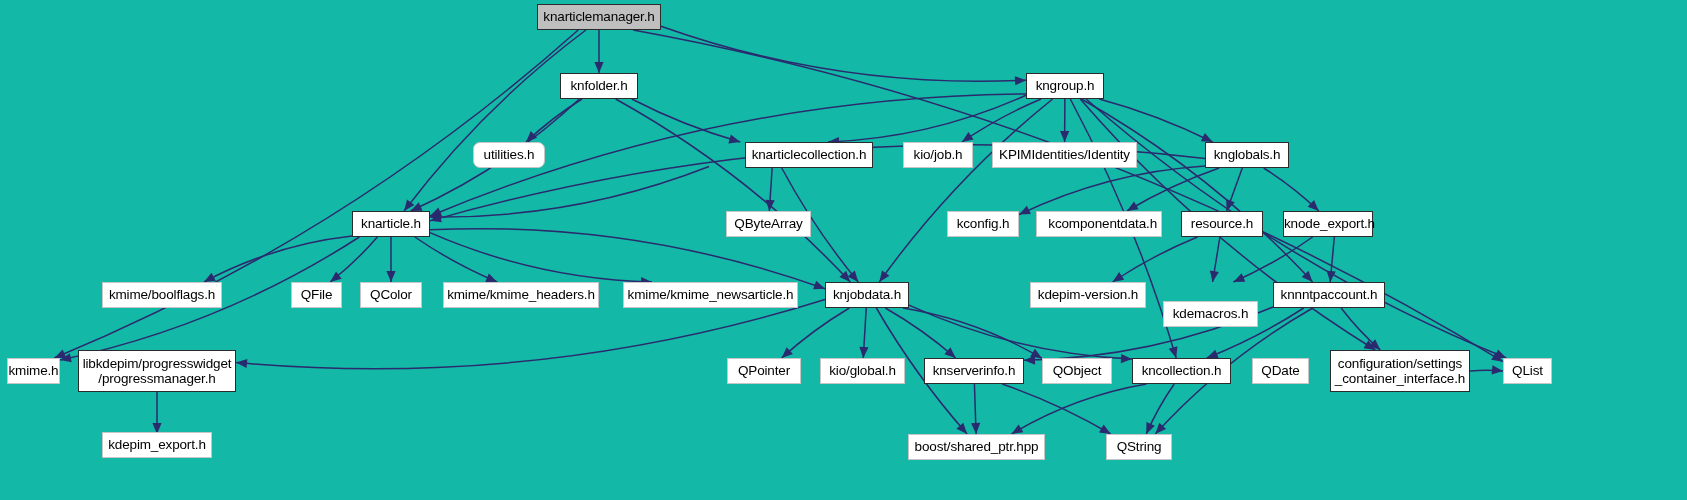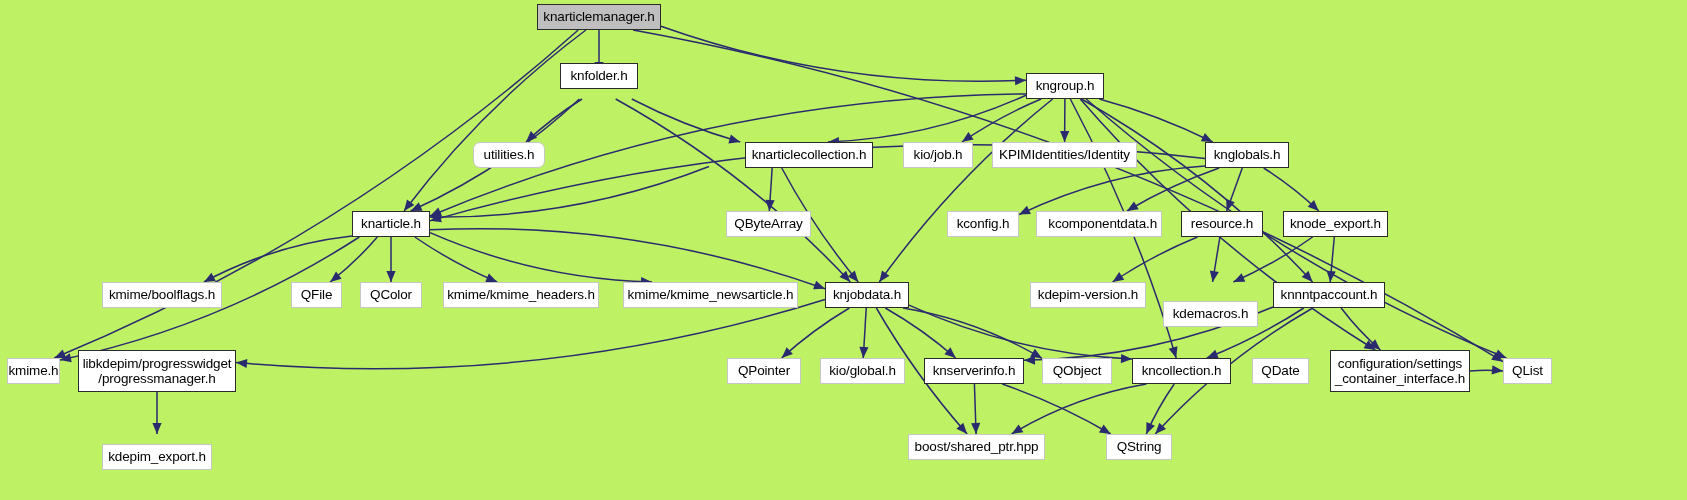--- a/index.html
+++ b/index.html
@@ -4,21 +4,21 @@
 <style>
   html, body {
     margin: 0;
     padding: 0;
     background: #ffffff;
   }
   #graph {
     position: relative;
     width: 1687px;
     height: 500px;
-    background: #bef264;
+    background: #14b8a6;
     font-family: "Liberation Sans", sans-serif;
     overflow: hidden;
   }
   #edge-layer {
     position: absolute;
     left: 0;
     top: 0;
     width: 1687px;
     height: 500px;
     pointer-events: none;
@@ -162,33 +162,33 @@
       <polygon points="1146.2697368421052,434 1154.8749984155893,425.7471536272679 1146.4382882108175,422.07810457871295" fill="#2a2a6e"></polygon>
       <path d="M 1146.4342105263158 384 Q 1074.311808163507 396.35421938840705 1011.5657894736842 434" stroke="#2a2a6e" stroke-width="1.5" fill="none"></path>
       <polygon points="1011.5657894736842,434 1023.3649289192198,432.2852672672378 1018.6317372064271,424.39623081086677" fill="#2a2a6e"></polygon>
       <path d="M 157 392 Q 157 413 157 434" stroke="#2a2a6e" stroke-width="1.5" fill="none"></path>
       <polygon points="157,434 161.6,423 152.4,423" fill="#2a2a6e"></polygon>
       <path d="M 1470 371 Q 1486.5 369.35 1503 371" stroke="#2a2a6e" stroke-width="1.5" fill="none"></path>
       <polygon points="1503,371 1492.5123080151868,365.328288015803 1491.5968738001936,374.482630165735" fill="#2a2a6e"></polygon>
     </svg>
   <div id="node-layer">
       <div class="node root" style="left: 537px; top: 4px; width: 124px; height: 26px;"><span class="lbl">knarticlemanager.h</span></div>
-      <div class="node strong" style="left: 560px; top: 63px; width: 78px; height: 26px;"><span class="lbl">knfolder.h</span></div>
+      <div class="node strong" style="left: 560px; top: 73px; width: 78px; height: 26px;"><span class="lbl">knfolder.h</span></div>
       <div class="node strong" style="left: 1026px; top: 73px; width: 78px; height: 26px;"><span class="lbl">kngroup.h</span></div>
       <div class="node" style="left: 473px; top: 142px; width: 72px; height: 26px; border-radius: 7px;"><span class="lbl">utilities.h</span></div>
       <div class="node strong" style="left: 709px; top: 142px; width: 128px; height: 26px; margin-left: 36px;"><span class="lbl">knarticlecollection.h</span></div>
       <div class="node" style="left: 903px; top: 142px; width: 70px; height: 26px;"><span class="lbl">kio/job.h</span></div>
       <div class="node" style="left: 992px; top: 142px; width: 145px; height: 26px;"><span class="lbl">KPIMIdentities/Identity</span></div>
       <div class="node strong" style="left: 1205px; top: 142px; width: 84px; height: 26px;"><span class="lbl">knglobals.h</span></div>
       <div class="node strong" style="left: 352px; top: 211px; width: 78px; height: 26px;"><span class="lbl">knarticle.h</span></div>
       <div class="node" style="left: 726px; top: 211px; width: 85px; height: 26px;"><span class="lbl">QByteArray</span></div>
       <div class="node" style="left: 947px; top: 211px; width: 72px; height: 26px;"><span class="lbl">kconfig.h</span></div>
       <div class="node" style="left: 1036px; top: 211px; width: 126px; height: 26px; text-align: right;"><span class="lbl">kcomponentdata.h</span></div>
       <div class="node strong" style="left: 1181px; top: 211px; width: 82px; height: 26px;"><span class="lbl">resource.h</span></div>
-      <div class="node strong" style="left: 1283px; top: 211px; width: 105px; height: 26px;"><span class="lbl">knode_export.h</span></div>
+      <div class="node strong" style="left: 1283px; top: 211px; width: 90px; height: 26px;"><span class="lbl">knode_export.h</span></div>
       <div class="node" style="left: 102px; top: 282px; width: 120px; height: 26px;"><span class="lbl">kmime/boolflags.h</span></div>
       <div class="node" style="left: 291px; top: 282px; width: 51px; height: 26px;"><span class="lbl">QFile</span></div>
       <div class="node" style="left: 360px; top: 282px; width: 62px; height: 26px;"><span class="lbl">QColor</span></div>
       <div class="node" style="left: 443px; top: 282px; width: 156px; height: 26px;"><span class="lbl">kmime/kmime_headers.h</span></div>
       <div class="node" style="left: 623px; top: 282px; width: 175px; height: 26px;"><span class="lbl">kmime/kmime_newsarticle.h</span></div>
       <div class="node strong" style="left: 825px; top: 282px; width: 84px; height: 26px;"><span class="lbl">knjobdata.h</span></div>
       <div class="node" style="left: 1030px; top: 282px; width: 116px; height: 26px;"><span class="lbl">kdepim-version.h</span></div>
       <div class="node" style="left: 1163px; top: 282px; width: 95px; height: 26px; margin-top: 19px;"><span class="lbl">kdemacros.h</span></div>
       <div class="node strong" style="left: 1273px; top: 282px; width: 112px; height: 26px;"><span class="lbl">knnntpaccount.h</span></div>
       <div class="node" style="left: 7px; top: 358px; width: 53px; height: 26px;"><span class="lbl">kmime.h</span></div>
@@ -198,15 +198,15 @@
       <div class="node" style="left: 820px; top: 358px; width: 85px; height: 26px;"><span class="lbl">kio/global.h</span></div>
       <div class="node strong" style="left: 924px; top: 358px; width: 100px; height: 26px;"><span class="lbl">knserverinfo.h</span></div>
       <div class="node" style="left: 1042px; top: 358px; width: 70px; height: 26px;"><span class="lbl">QObject</span></div>
       <div class="node strong" style="left: 1132px; top: 358px; width: 99px; height: 26px;"><span class="lbl">kncollection.h</span></div>
       <div class="node" style="left: 1252px; top: 358px; width: 57px; height: 26px;"><span class="lbl">QDate</span></div>
       <div class="node strong" style="left: 1330px; top: 350px; width: 140px; height: 42px;"><span class="lbl">configuration/settings
 _container_interface.h</span></div>
       <div class="node" style="left: 1503px; top: 358px; width: 49px; height: 26px;"><span class="lbl">QList</span></div>
       <div class="node" style="left: 908px; top: 434px; width: 137px; height: 26px;"><span class="lbl">boost/shared_ptr.hpp</span></div>
       <div class="node" style="left: 1106px; top: 434px; width: 66px; height: 26px;"><span class="lbl">QString</span></div>
-      <div class="node" style="left: 102px; top: 444px; width: 110px; height: 26px;"><span class="lbl">kdepim_export.h</span></div>
+      <div class="node" style="left: 102px; top: 432px; width: 110px; height: 26px;"><span class="lbl">kdepim_export.h</span></div>
     </div>
 </div>
 
 </body></html>

